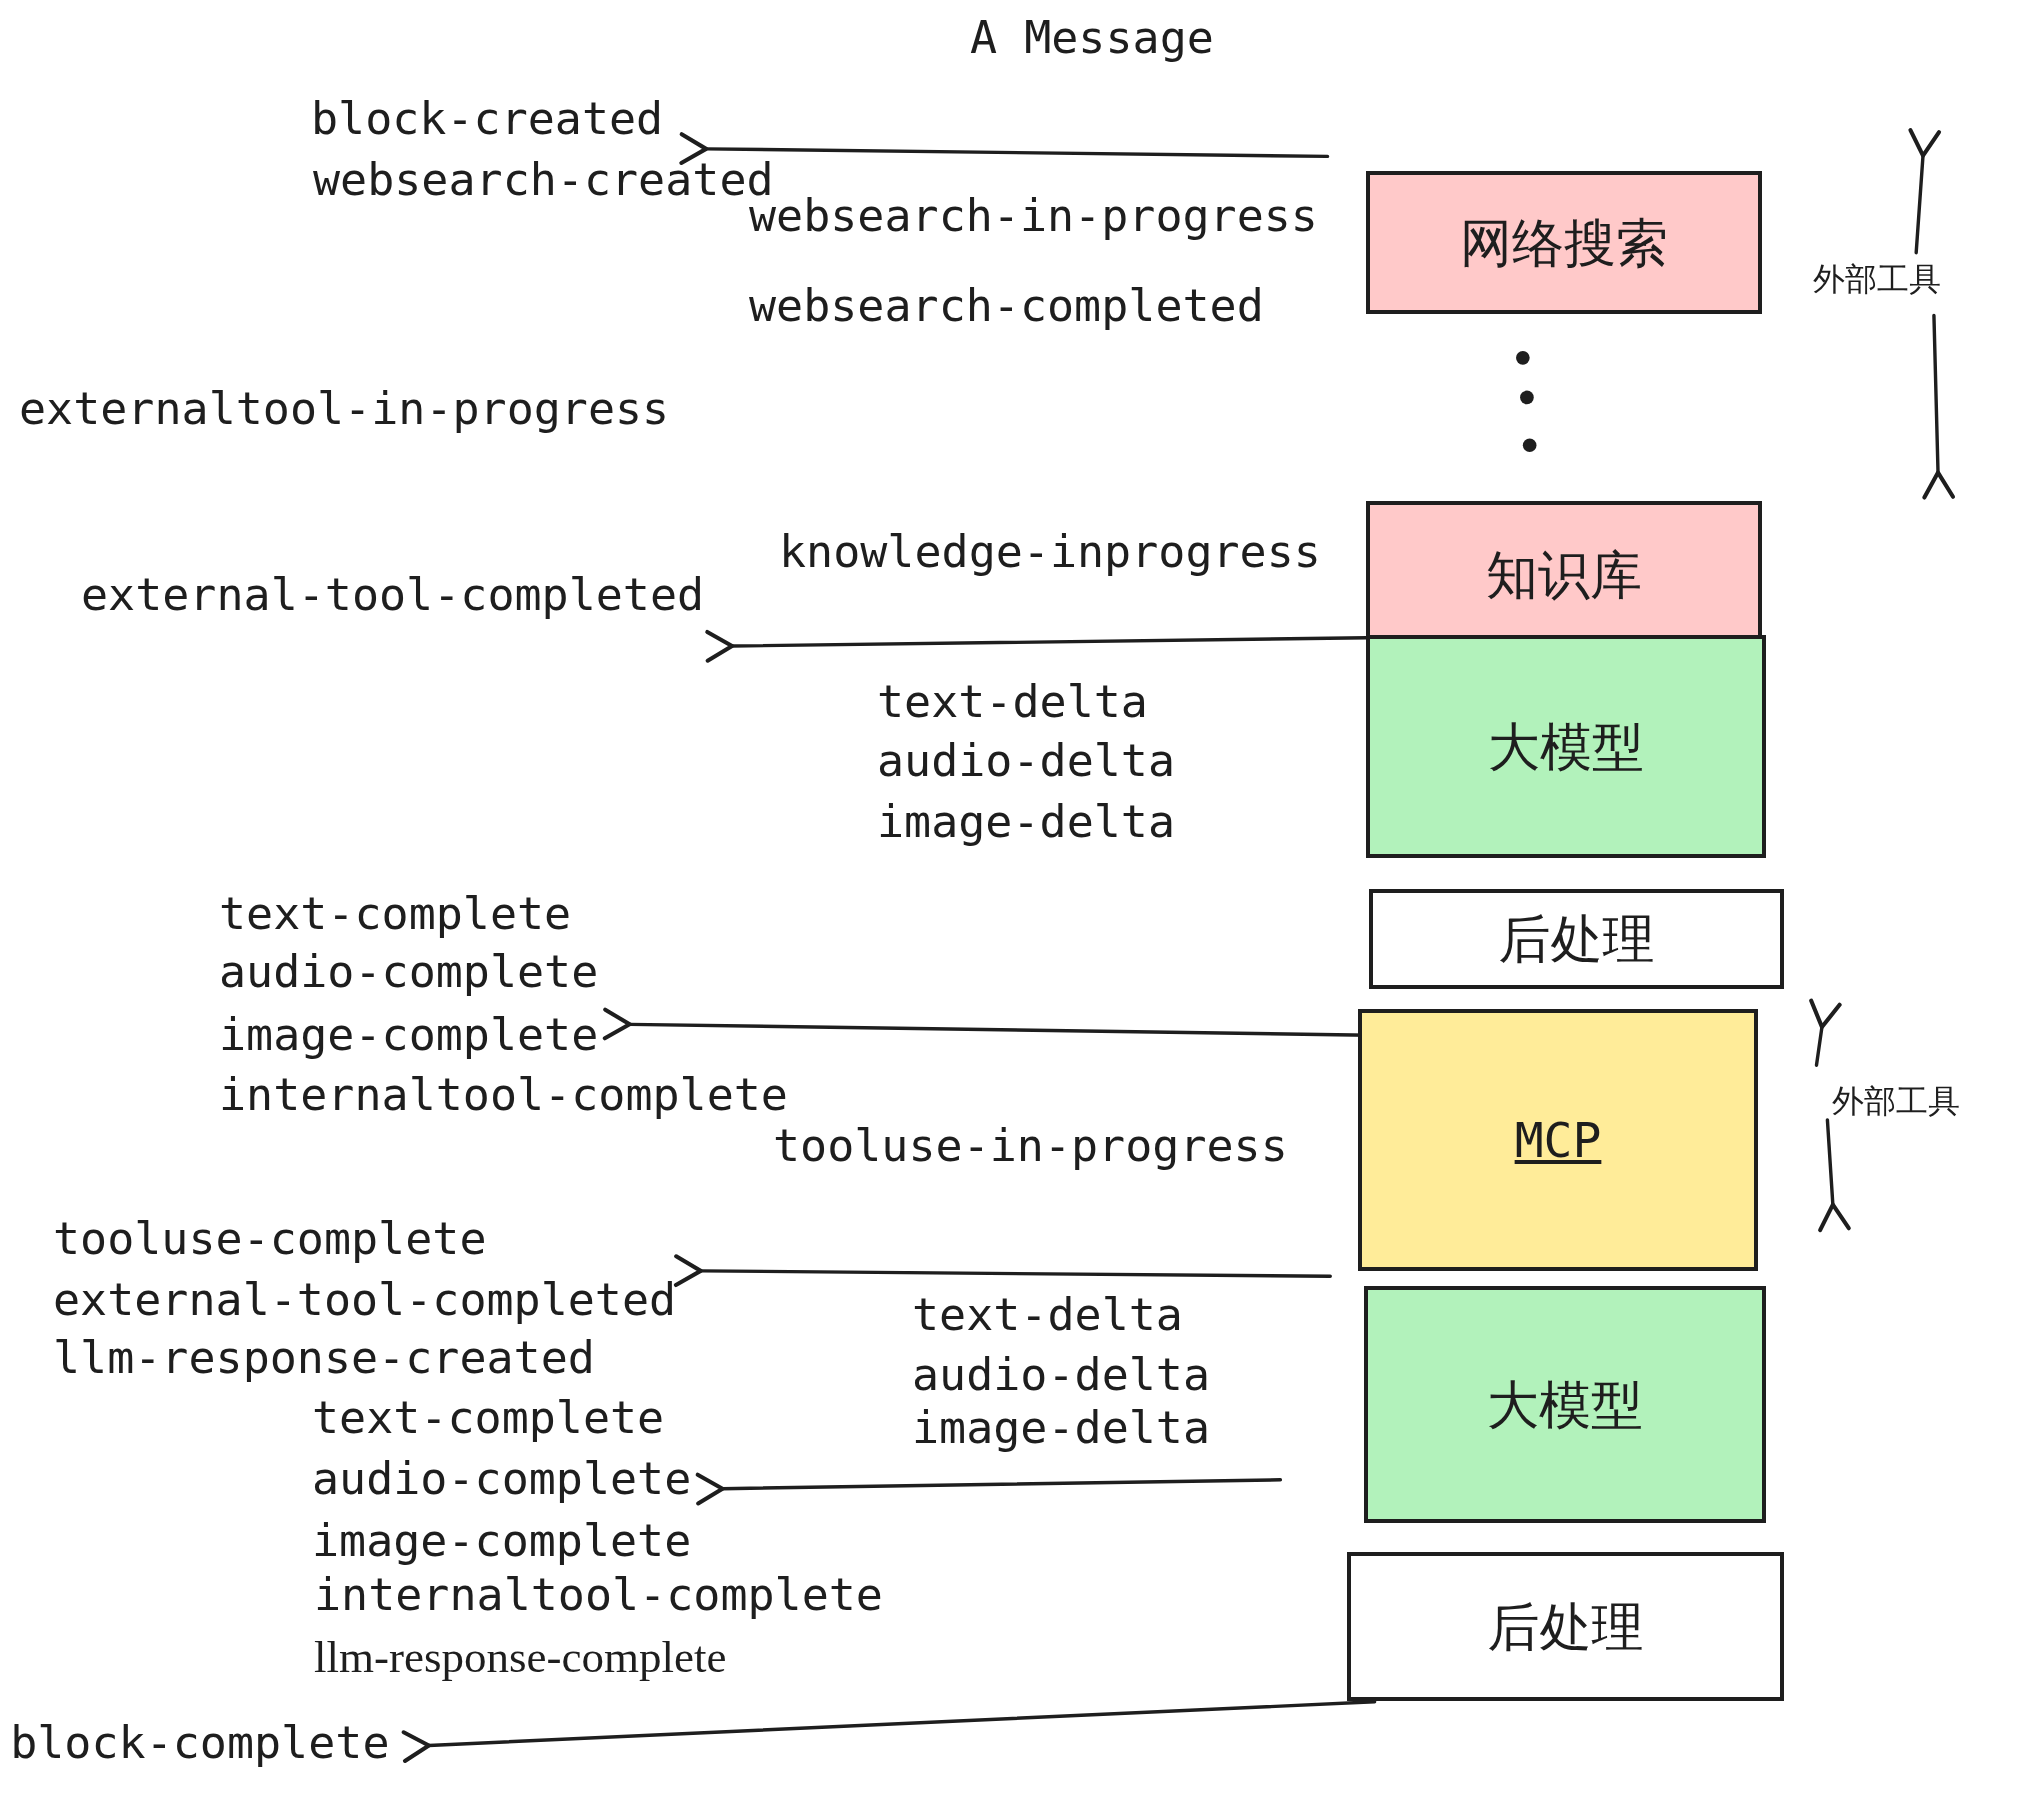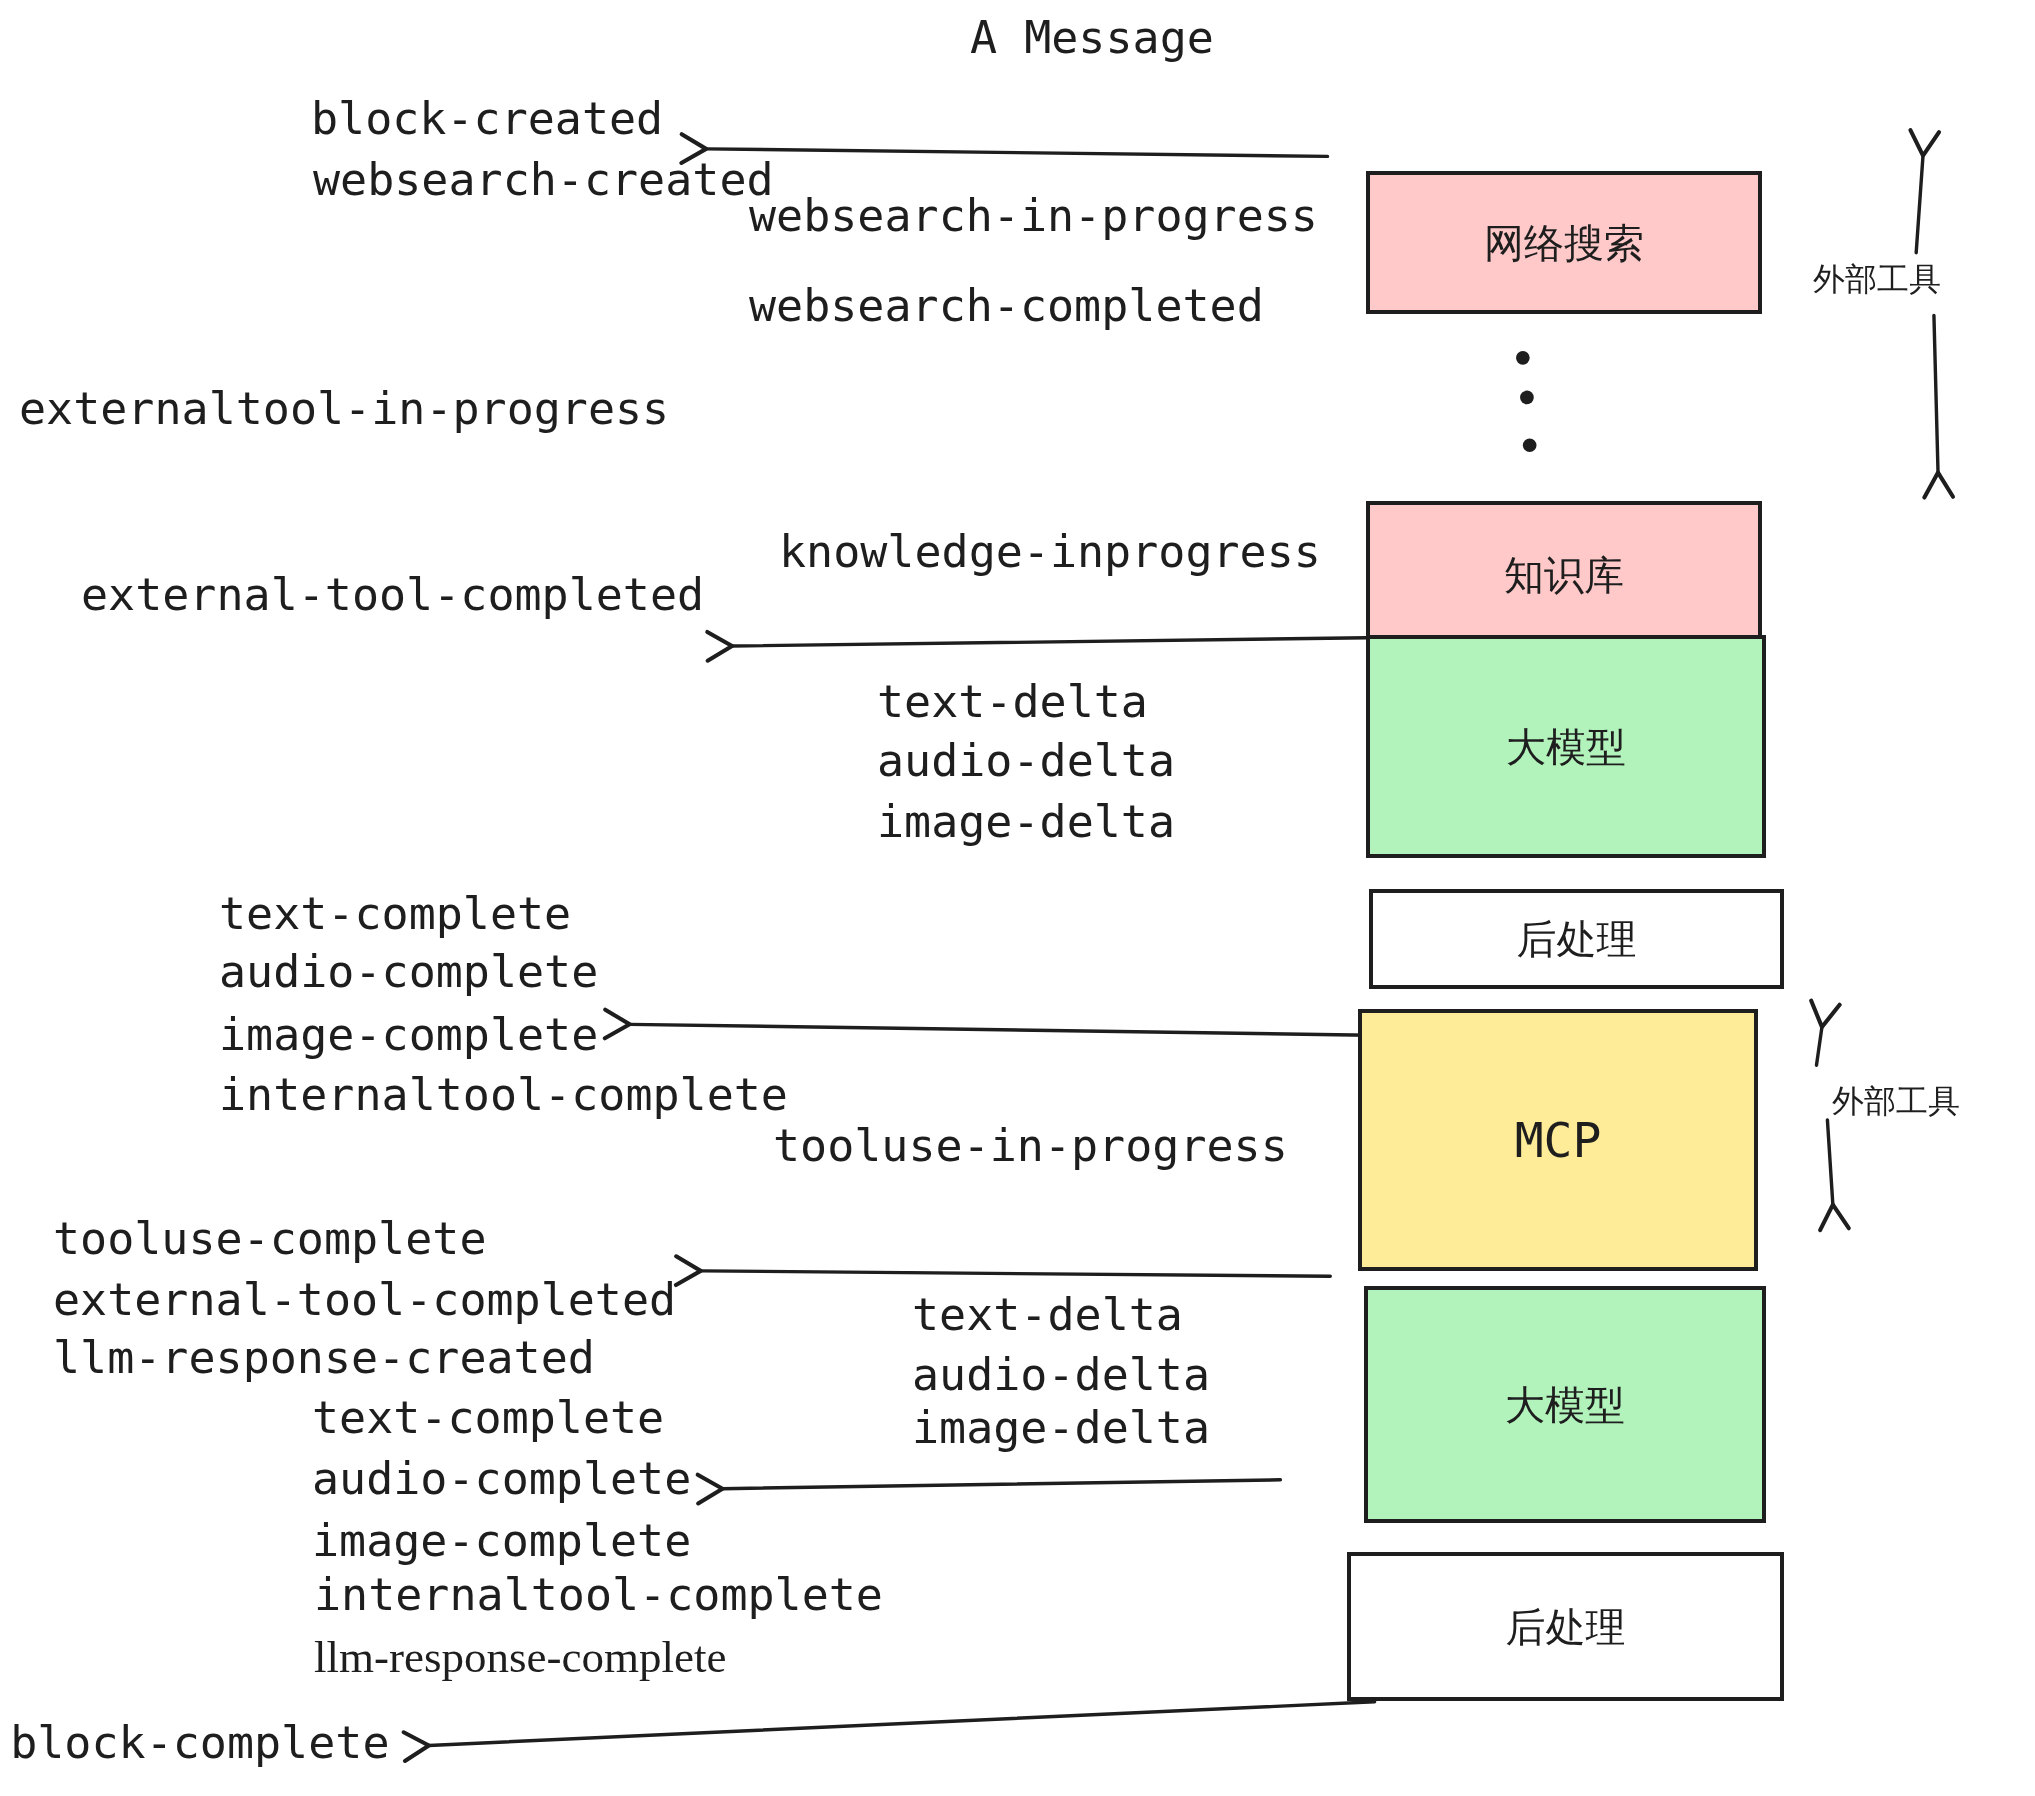--- a/index.html
+++ b/index.html
@@ -30,21 +30,21 @@
   .box {
     position: absolute;
     box-sizing: border-box;
     border: 4.8px solid #1e1e1e;
     display: flex;
     align-items: center;
     justify-content: center;
   }
   .box .lbl {
     font-family: "DejaVu Sans", sans-serif;
-    font-size: 40px;
+    font-size: 52px;
     line-height: 1;
     color: #1e1e1e;
     white-space: nowrap;
   }
   .box.mono .lbl {
     font-family: "DejaVu Sans Mono", monospace;
     font-size: 48px;
   }
   .fill-pink   { background: var(--pink); }
   .fill-green  { background: var(--green); }
@@ -101,21 +101,21 @@
   </div>
 
   <div class="box fill-green" style="left:1366px; top:635px; width:400px; height:223px;">
     <span class="lbl">大模型</span>
   </div>
 
   <div class="box fill-white" style="left:1369px; top:889px; width:415px; height:100px;">
     <span class="lbl">后处理</span>
   </div>
 
-  <div class="box mono fill-yellow" style="left:1358px; top:1009px; width:400px; height:262px;">
+  <div class="box mono fill-yellow" style="left:1358px; top:1009px; width:400px; height:262px;text-decoration:underline;">
     <span class="lbl">MCP</span>
   </div>
 
   <div class="box fill-green" style="left:1364px; top:1286px; width:402px; height:237px;">
     <span class="lbl">大模型</span>
   </div>
 
   <div class="box fill-white" style="left:1347px; top:1552px; width:437px; height:149px;">
     <span class="lbl">后处理</span>
   </div>

